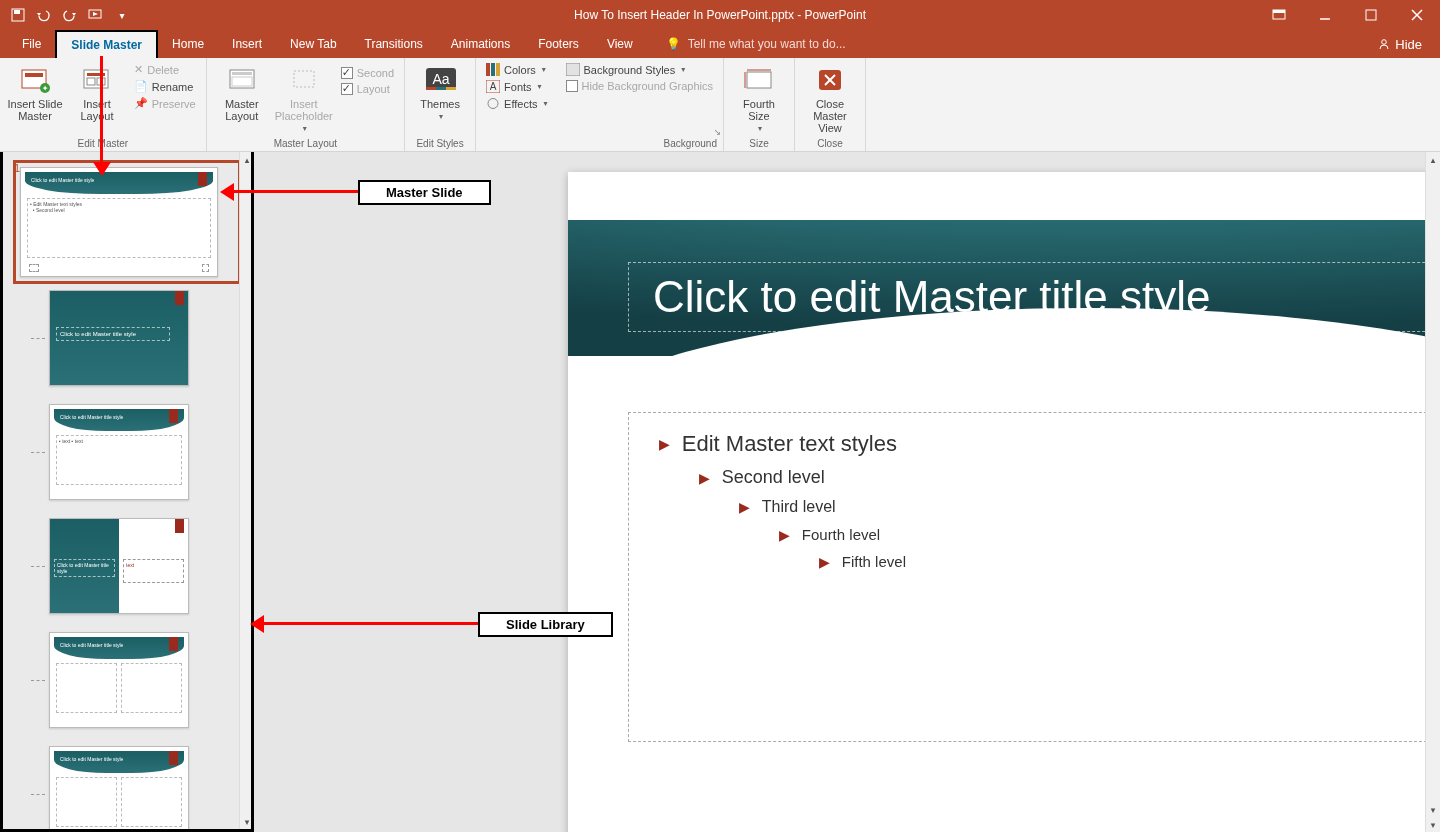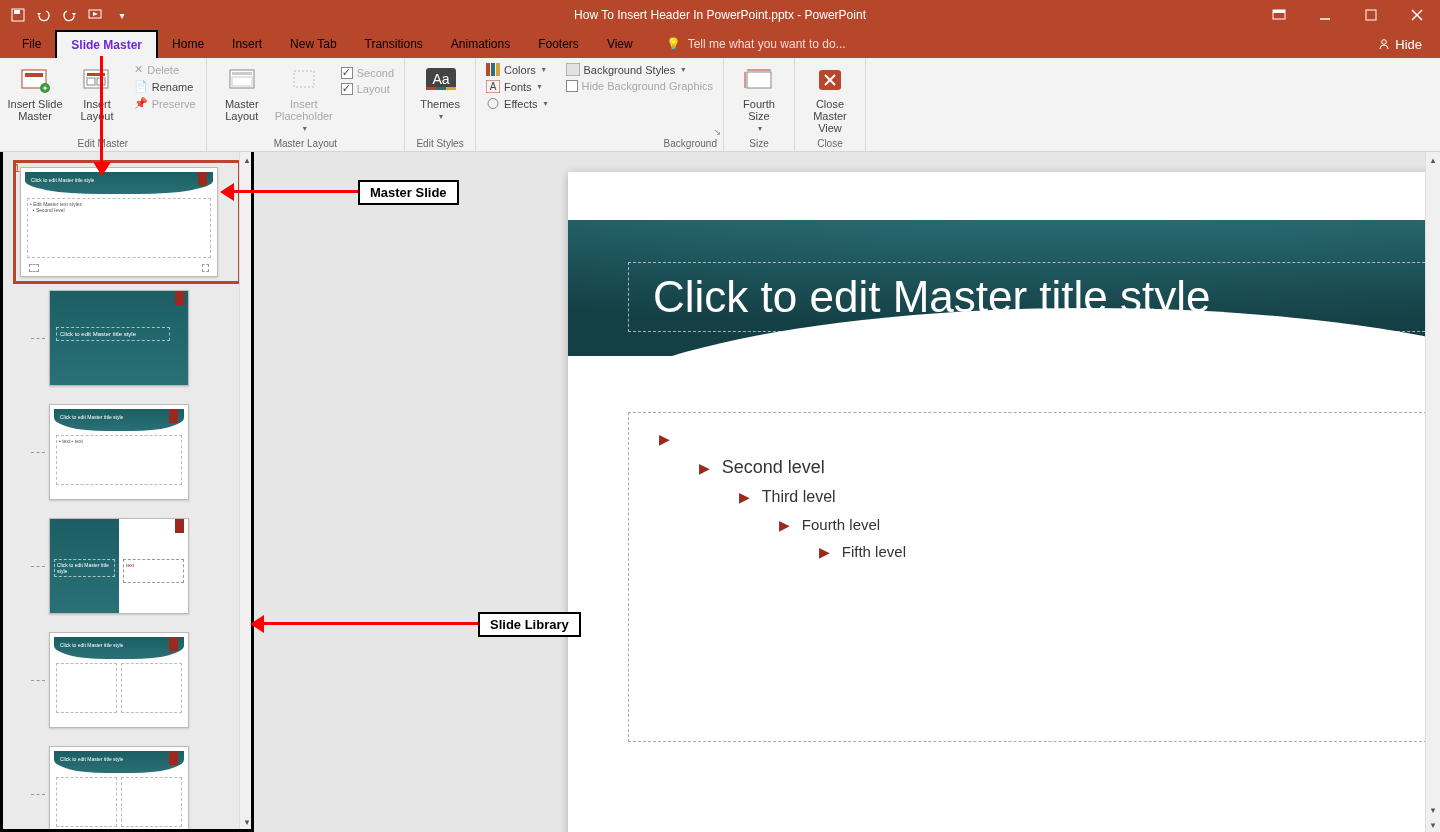--- a/index.html
+++ b/index.html
@@ -8,22 +8,22 @@
   
   .titlebar { height: 30px; background: #b7472a; display: flex; align-items: center; color: #fff; font-size: 12px; position: relative; }
   .qat { display: flex; align-items: center; gap: 2px; padding-left: 6px; }
   .qat-btn { width: 24px; height: 24px; display: flex; align-items: center; justify-content: center; cursor: pointer; }
   .title-center { position: absolute; left: 50%; transform: translateX(-50%); white-space: nowrap; }
   .win-controls { position: absolute; right: 0; display: flex; }
   .win-btn { width: 46px; height: 30px; display: flex; align-items: center; justify-content: center; cursor: pointer; }
 
   
   .ribbon-tabs { height: 28px; background: #b7472a; display: flex; align-items: stretch; padding-left: 8px; position: relative; }
-  .ribbon-tab { padding: 0 14px; display: flex; align-items: center; color: #000000; font-size: 12px; cursor: pointer; }
-  .ribbon-tab.active { background: #f3f3f3; color: #6d28d9; font-weight: 600; border: 2px solid #000; border-bottom: none; }
+  .ribbon-tab { padding: 0 14px; display: flex; align-items: center; color: #ffffff; font-size: 12px; cursor: pointer; }
+  .ribbon-tab.active { background: #f3f3f3; color: #0369a1; font-weight: 600; border: 2px solid #000; border-bottom: none; }
   .ribbon-tab.file { background: transparent; font-weight: normal; }
   .tellme { display: flex; align-items: center; gap: 6px; color: #f5d9d4; font-size: 12px; padding-left: 20px; margin:0;}
   .bulb { display:inline-block; }
   .share-btn { position: absolute; right: 8px; top: 0; height: 28px; display: flex; align-items: center; gap: 4px; color: #fff; font-size: 13px; padding: 0 10px; cursor: pointer; }
 
   
   .ribbon { height: 94px; background: #f3f3f3; border-bottom: 1px solid #d4d4d4; display: flex; }
   .group { border-right: 1px solid #d8d8d8; display: flex; flex-direction: column; padding: 4px 6px 2px 6px; }
   .group-body { flex: 1; display: flex; align-items: flex-start; gap: 4px; }
   .group-label { text-align: center; font-size: 10px; color: #666; padding: 2px 0 0 0; }
@@ -62,21 +62,21 @@
   .body-box{position:absolute; left:60px; top:240px; width:824px; height:330px; border:1px dashed #aaa; padding:18px 30px; font-family:"Century Gothic","Segoe UI",sans-serif; color:#333;}
   .lvl{display:flex; align-items:center; gap:12px; margin-bottom:10px;}
   .tri{ color:#9a2a1e; font-size:14px;}
   .lvl1{font-size:22px; margin-left:0;}
   .lvl2{font-size:18px; margin-left:40px;}
   .lvl3{font-size:16px; margin-left:80px;}
   .lvl4{font-size:15px; margin-left:120px;}
   .lvl5{font-size:15px; margin-left:160px;}
 
   
-  .anno-label{ position:absolute; background:#fff; border:2px solid #000; padding:3px 10px; font-weight:700; font-size:13px; z-index:50;}
+  .anno-label{ position:absolute; background:#fff; border:2px solid #000; padding:3px 26px; font-weight:700; font-size:13px; z-index:50;}
   .anno-arrow-h{position:absolute; height:3px; background:#ff0000; z-index:49;}
   .anno-arrow-h::before{content:""; position:absolute; left:-12px; top:-7px; border-top:9px solid transparent; border-bottom:9px solid transparent; border-right:14px solid #ff0000;}
   .anno-arrow-v{position:absolute; width:3px; background:#ff0000; z-index:49;}
   .anno-arrow-v::after{content:""; position:absolute; bottom:-12px; left:-7px; border-left:9px solid transparent; border-right:9px solid transparent; border-top:14px solid #ff0000;}
 
   .vscroll{ position:absolute; right:0; top:0; bottom:0; width:15px; background:#f0f0f0; border-left:1px solid #ddd;}
   .vscroll .up,.vscroll .down{height:15px; display:flex;align-items:center;justify-content:center; font-size:9px; color:#555; cursor:pointer;}
   .vscroll .track{position:absolute; top:15px; bottom:30px; left:0; right:0;}
 
   
@@ -432,20 +432,21 @@
   <div class="slide-pane">
     <div class="slide-canvas">
 
       <div class="banner"></div>
       <div class="title-box">
         <span class="title-text">Click to edit Master title style</span>
       </div>
       <div class="body-box">
         <div class="lvl lvl1">
             <span class="tri">▶</span>
+            <span>Edit Master text styles</span>
           </div>
         <div class="lvl lvl2">
             <span class="tri">▶</span>
             <span>Second level</span>
           </div>
         <div class="lvl lvl3">
             <span class="tri">▶</span>
             <span>Third level</span>
           </div>
         <div class="lvl lvl4">

